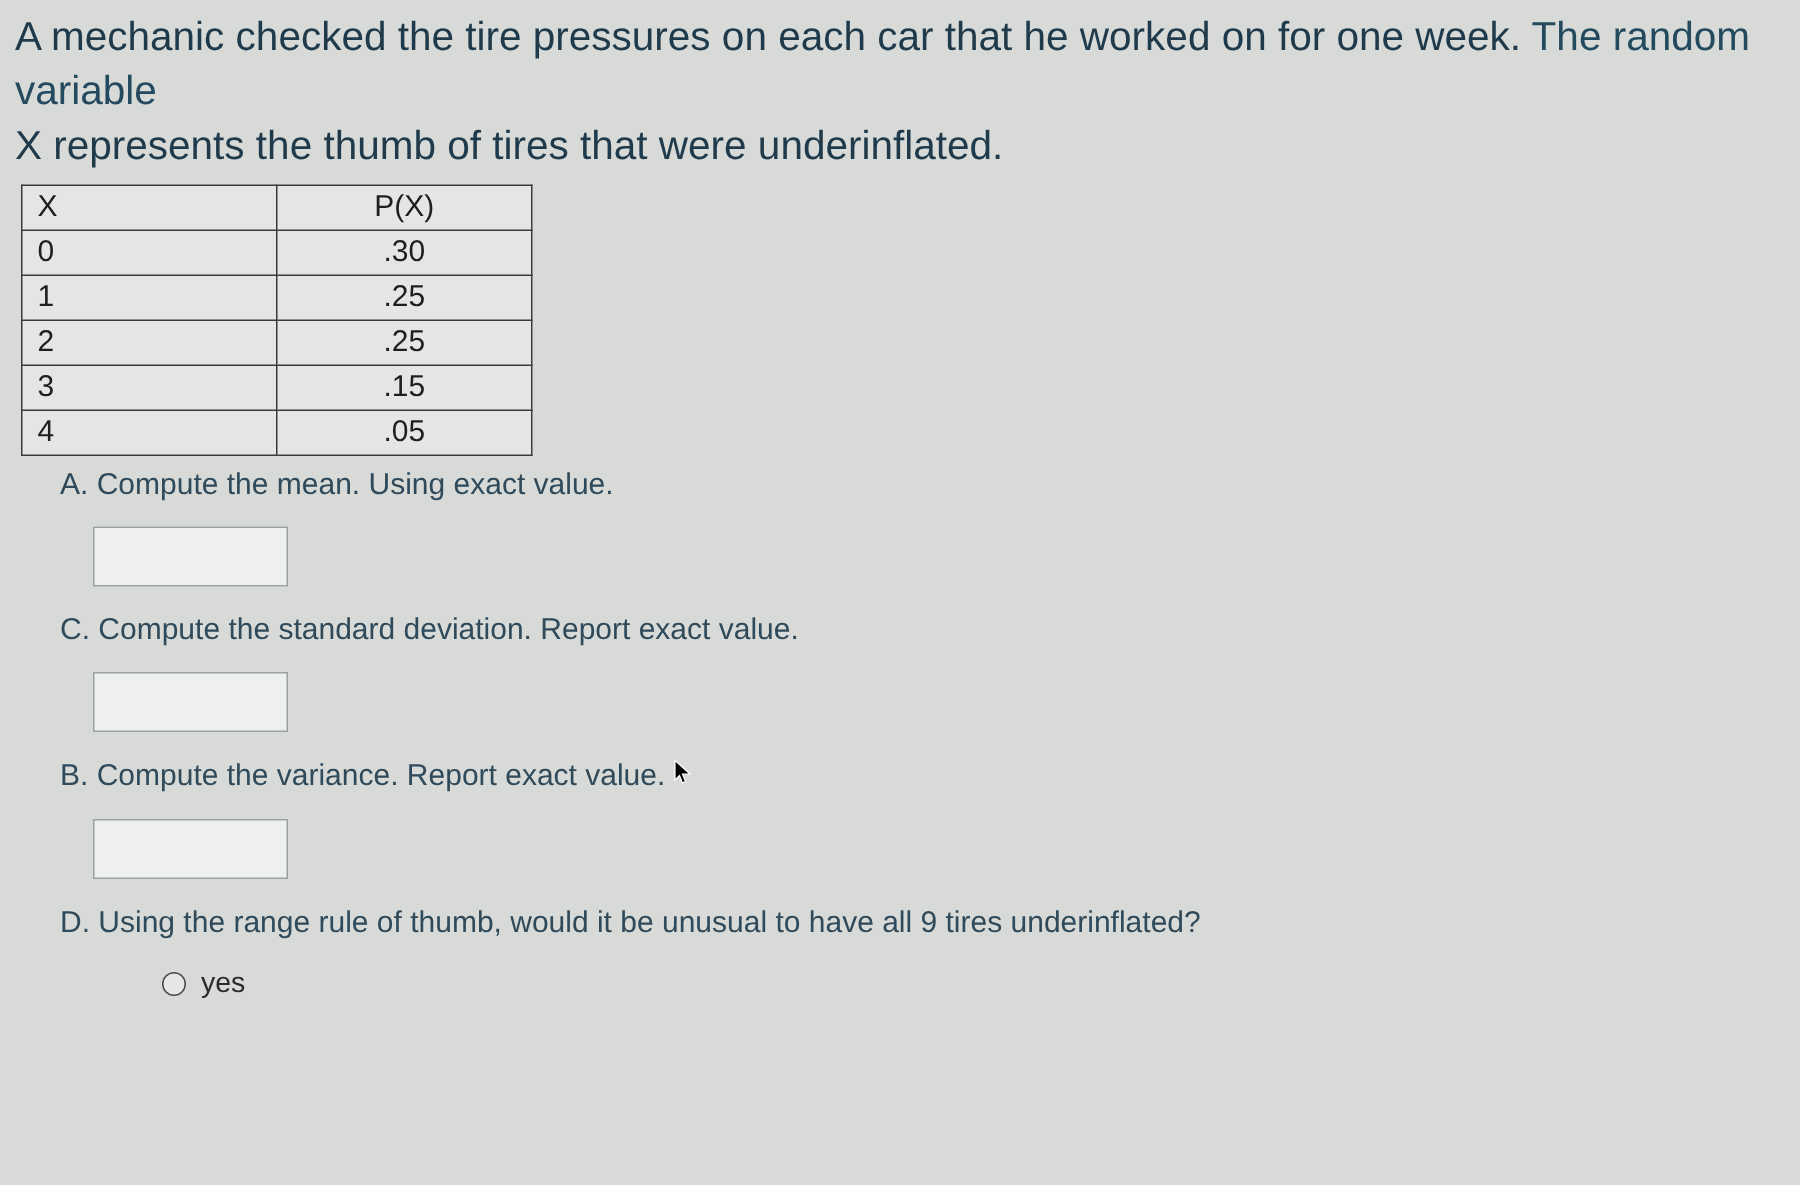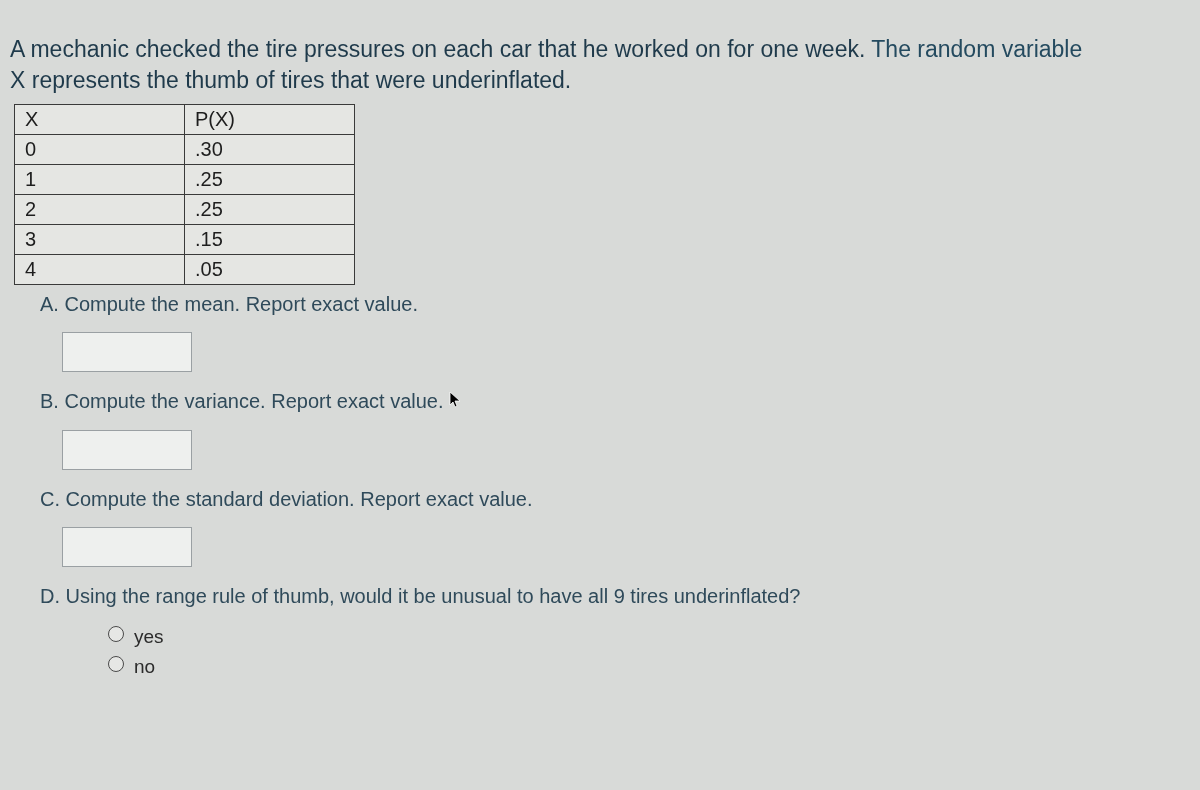--- a/index.html
+++ b/index.html
@@ -12,42 +12,41 @@
     font-family: "Segoe UI", Tahoma, Arial, sans-serif;
     overflow: hidden;
   }
   .page {
     padding: 6px 2px 0 2px;
     width: 100%;
     height: 100%;
     position: relative;
   }
   .problem-text {
-    font-size: 23px;
+    font-size: 27px;
     color: #1f3a4b;
     line-height: 1.35;
     padding: 0 8px 6px 8px;
-    margin-top: 28px;
   }
   .rv-text { color: #244a5f; }
   table.dist {
     border-collapse: collapse;
     margin: 2px 0 8px 12px;
     background: #e5e6e3;
   }
   table.dist td, table.dist th {
     border: 1px solid #3a3a3a;
     padding: 2px 10px;
     font-size: 20px;
     color: #1e1e1e;
     text-align: left;
     height: 30px;
   }
   table.dist td.col-x { width: 170px; }
-  table.dist td.col-p { width: 170px; }
+  table.dist td.col-p { width: 170px; text-align: center; }
   .question-block {
     margin: 6px 0 0 38px;
     font-size: 20px;
     color: #333;
   }
   .question-label {
     color: #2f4a5a;
     margin-bottom: 8px;
   }
   .answer-input {
@@ -62,20 +61,21 @@
   }
   .cursor-arrow {
     display: inline-block;
     vertical-align: middle;
   }
   .options {
     margin: 18px 0 0 68px;
   }
   .option-row {
     display: flex;
+    align-items: center;
     gap: 10px;
     font-size: 19px;
     color: #2b2b2b;
     margin-bottom: 8px;
   }
   .radio {
     appearance: none;
     -webkit-appearance: none;
     width: 16px;
     height: 16px;
@@ -119,48 +119,44 @@
       <td class="col-p">.15</td>
     </tr>
     <tr>
       <td class="col-x">4</td>
       <td class="col-p">.05</td>
     </tr>
   </tbody>
     </table>
 
   <div class="question-block">
-    <div class="question-label">A.  Compute the mean.   Report exact value.</div>
+    <div class="question-label">A.  Compute the mean.   Using exact value.</div>
+    <input class="answer-input" type="text" style="">
+  </div>
+
+  <div class="question-block">
+    <div class="question-label">C.  Compute the standard deviation.   Report exact value.</div>
     <input class="answer-input" type="text" style="">
   </div>
 
   <div class="question-block">
     <div class="question-label">
       <span>B.  Compute the variance.   Report exact value.</span>
       <span class="cursor-arrow">
         <svg width="14" height="18" viewBox="0 0 14 18">
           <path d="M1 1 L1 14 L4 11 L6 16 L8 15 L6 10 L11 10 Z" fill="#000" stroke="#fff" stroke-width="0.8"></path>
         </svg>
       </span>
     </div>
     <input class="answer-input" type="text" style="">
   </div>
 
   <div class="question-block">
-    <div class="question-label">C.  Compute the standard deviation.   Report exact value.</div>
-    <input class="answer-input" type="text" style="">
-  </div>
-
-  <div class="question-block">
     <div class="question-label">D.  Using the range rule of thumb, would it be unusual to have all 9 tires underinflated?</div>
     <div class="options">
       <label class="option-row">
         <input type="radio" name="q-d" class="radio" style="">
         <span>yes</span>
-      </label>
-      <label class="option-row">
-        <input type="radio" name="q-d" class="radio" style="">
-        <span>no</span>
       </label>
     </div>
   </div>
 
 </div>
 
 </body></html>

